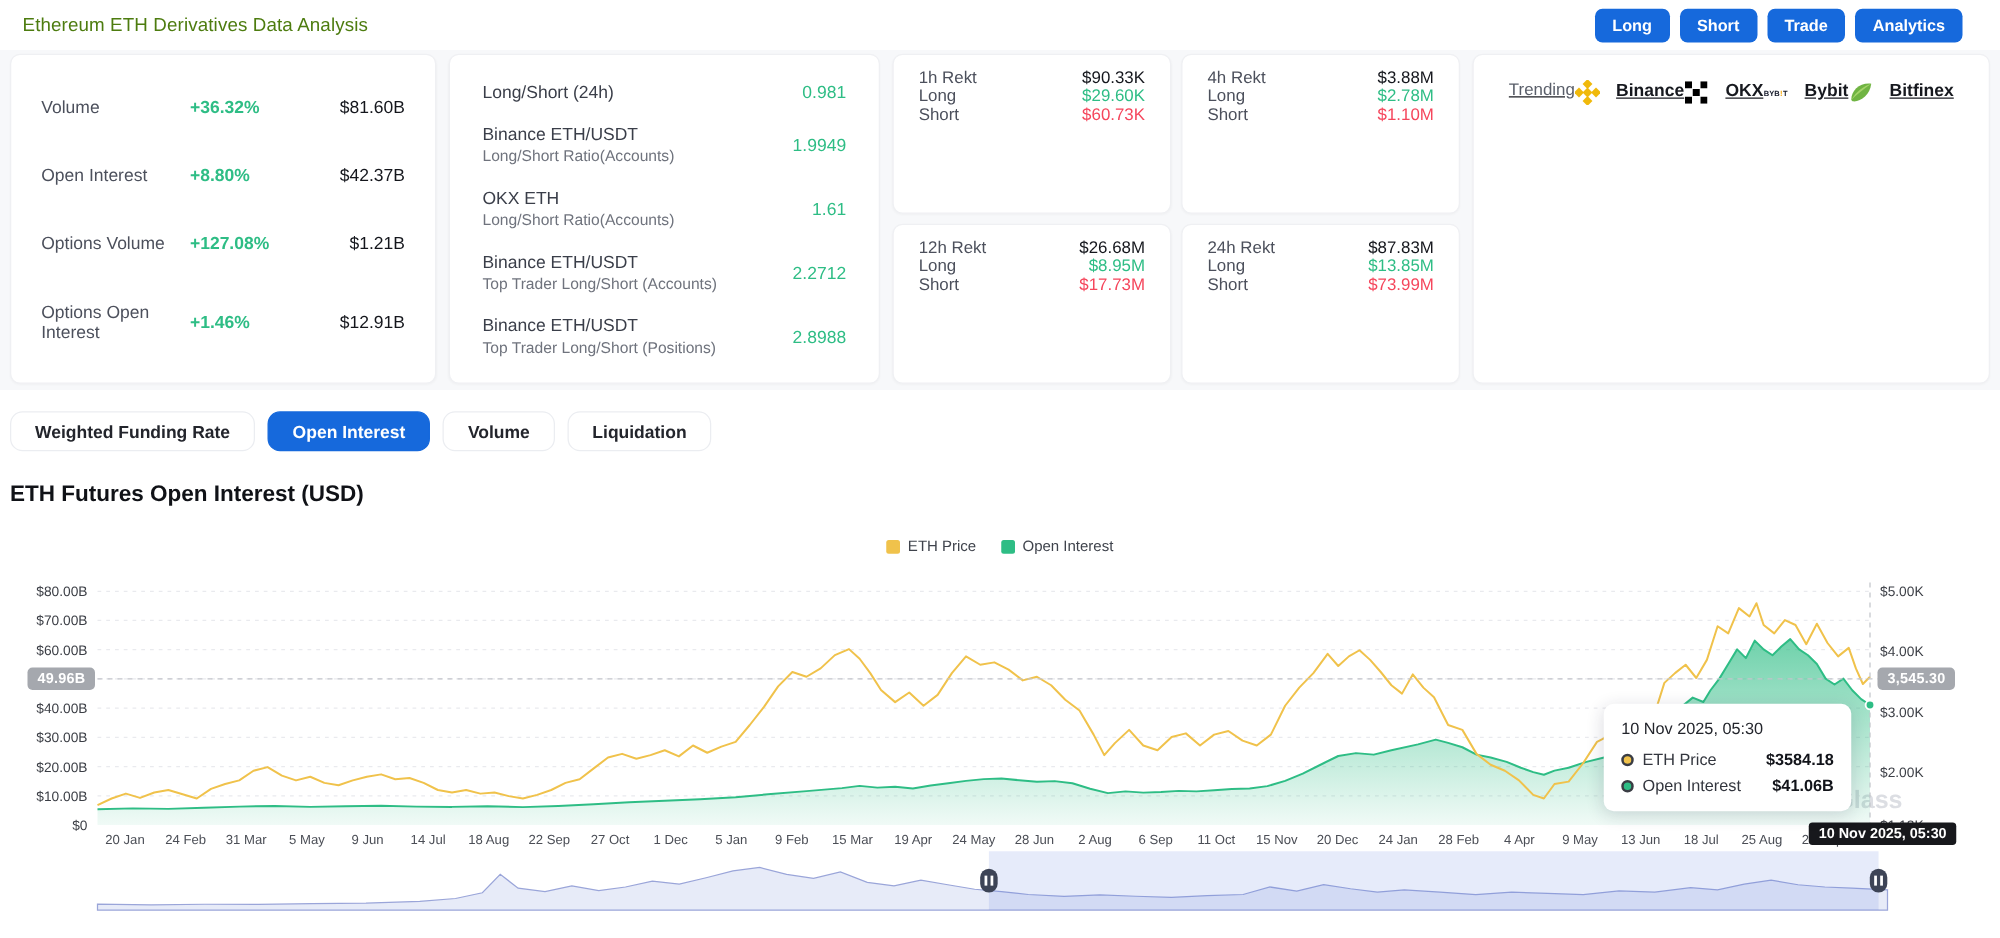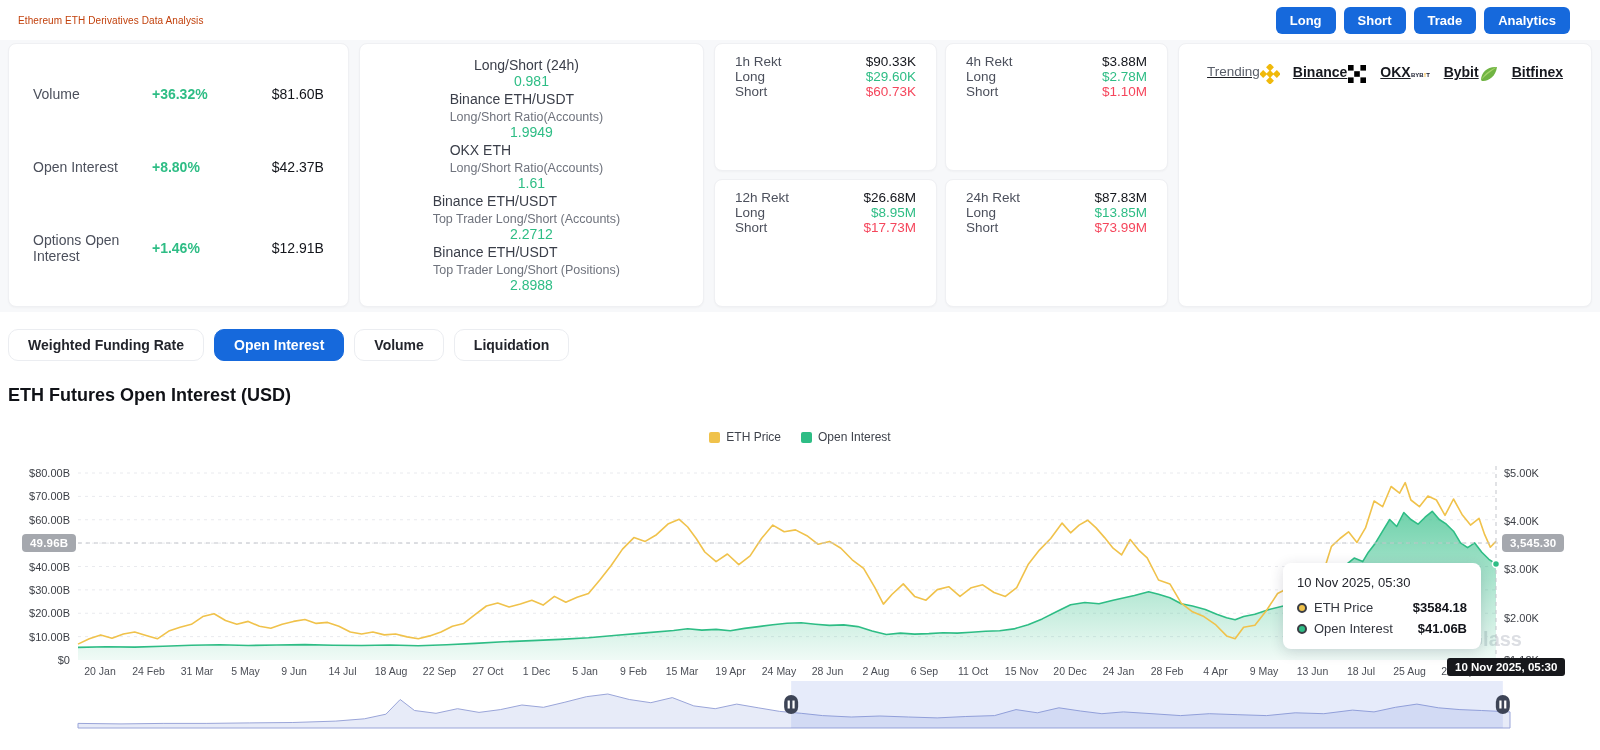--- a/index.html
+++ b/index.html
@@ -2,36 +2,36 @@
 <html><head>
 <meta charset="utf-8">
 <style>
   * { box-sizing: border-box; margin: 0; padding: 0; }
   html,body { width:1600px; height:750px; overflow:hidden; background:#fff;
     font-family:"Liberation Sans", sans-serif; color:#1b1d23; }
 
   
   .header { height:40px; display:flex; align-items:center; justify-content:space-between;
     padding:0 30px 0 18px; background:#fff; }
-  .header-title { font-size:10px; font-weight:500; color:#c2410c; letter-spacing:.1px; }
+  .header-title { font-size:15px; font-weight:500; color:#4d7c0f; letter-spacing:.1px; }
   .header-buttons { display:flex; gap:8px; }
   .hbtn { background:#1669dc; color:#fff; font-weight:700; font-size:13px; padding:6px 14px;
     border-radius:6px; border:none; font-family:inherit; cursor:pointer; }
 
   
   .cards { display:flex; gap:10px; padding:3px 8px 5px; background:#f7f8fa; height:272px; align-items:stretch; }
   .card { background:#fff; border:1px solid #eff0f3; border-radius:8px; box-shadow:0 1px 2px rgba(20,22,40,.03); }
   .card.stats { width:378px; display:flex; flex-direction:column; justify-content:space-around; padding:14px 24px; }
   .stat-row { display:flex; align-items:center; font-size:14px; }
   .stat-label { color:#4c505c; flex:1; }
   .stat-change { color:#2ebd85; width:96px; font-weight:700; }
   .stat-value { width:76px; text-align:right; color:#14161c; font-weight:500; }
 
   .card.ratios { width:382px; padding:12px 26px; display:flex; flex-direction:column; justify-content:space-around; }
-  .ratio-row { display:flex; align-items:center;flex-direction:column; }
+  .ratio-row { display:flex; align-items:center; }
   .ratio-text { flex:1; padding-right:10px; }
   .ratio-name { font-size:14px; color:#3a3e49; }
   .ratio-sub { font-size:12.5px; color:#6f737d; margin-top:3px; }
   .ratio-sub:empty { display:none; }
   .ratio-value { color:#2ebd85; font-size:14px; font-weight:500; }
 
   .rekt-grid { width:512px; display:grid; grid-template-columns:1fr 1fr; grid-template-rows:1fr 1fr; gap:8px; }
   .card.rekt { padding:10px 20px; display:flex; flex-direction:column; justify-content:flex-start; }
   .rekt-row { display:flex; font-size:13.5px; align-items:center; }
   .rekt-row .lbl { flex:1; color:#4c505c; }
@@ -96,20 +96,25 @@
   <div class="card stats">
     <div class="stat-row">
       <span class="stat-label">Volume</span>
       <span class="stat-change">+36.32%</span>
       <span class="stat-value">$81.60B</span>
     </div>
     <div class="stat-row">
       <span class="stat-label">Open Interest</span>
       <span class="stat-change">+8.80%</span>
       <span class="stat-value">$42.37B</span>
+    </div>
+    <div class="stat-row">
+      <span class="stat-label">Options Volume</span>
+      <span class="stat-change">+127.08%</span>
+      <span class="stat-value">$1.21B</span>
     </div>
     <div class="stat-row">
       <span class="stat-label">Options Open Interest</span>
       <span class="stat-change">+1.46%</span>
       <span class="stat-value">$12.91B</span>
     </div>
   </div>
 
   <div class="card ratios">
     <div class="ratio-row">

